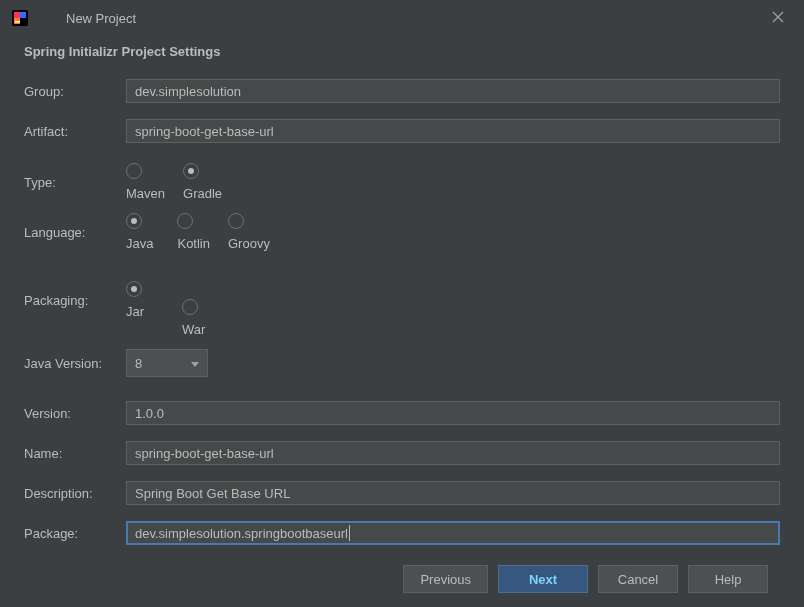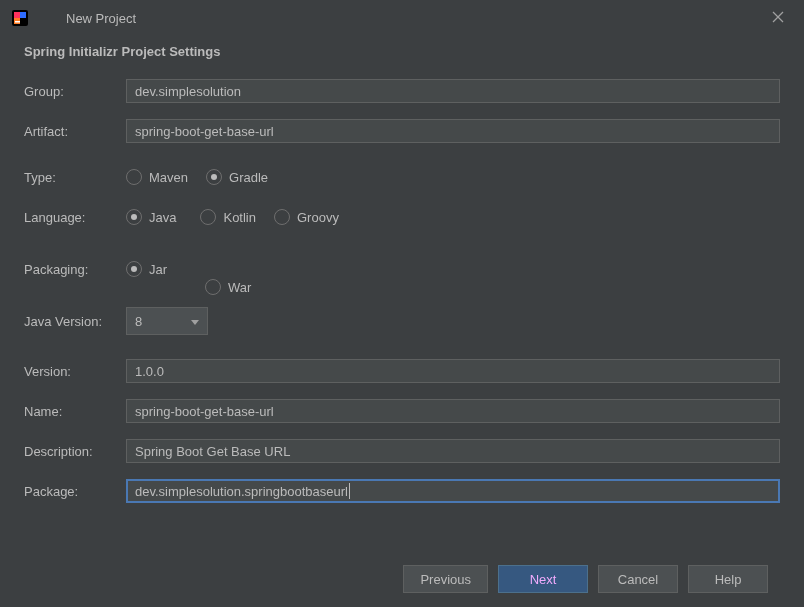--- a/index.html
+++ b/index.html
@@ -78,23 +78,24 @@
       border: 2px solid #4a78b3;
       padding: 0 7px;
     }
     .radio-group {
       display: flex;
       gap: 18px;
       align-items: center;
     }
     .radio-item {
       display: flex;
-      align-items: flex-end;
+      align-items: flex-start;
       gap: 7px;
       cursor: pointer;
+      flex-direction: column;
     }
     .radio-circle {
       width: 16px;
       height: 16px;
       border: 1.5px solid #6e6e6e;
       border-radius: 50%;
       display: flex;
       align-items: center;
       justify-content: center;
       flex-shrink: 0;
@@ -148,22 +149,23 @@
       font-family: inherit;
       cursor: pointer;
       display: flex;
       align-items: center;
       justify-content: center;
       padding: 0 16px;
     }
     .btn.primary {
       background: #365880;
       border: 1px solid #4c708c;
-      color: #f0abfc;
+      color: #7dd3fc;
       min-width: 90px;
+      font-weight: bold;
     }
     .form-section {
       margin-bottom: 8px;
     }
   </style>
 </head>
 <body>
 
 <div class="titlebar">
   <span class="app-icon">

